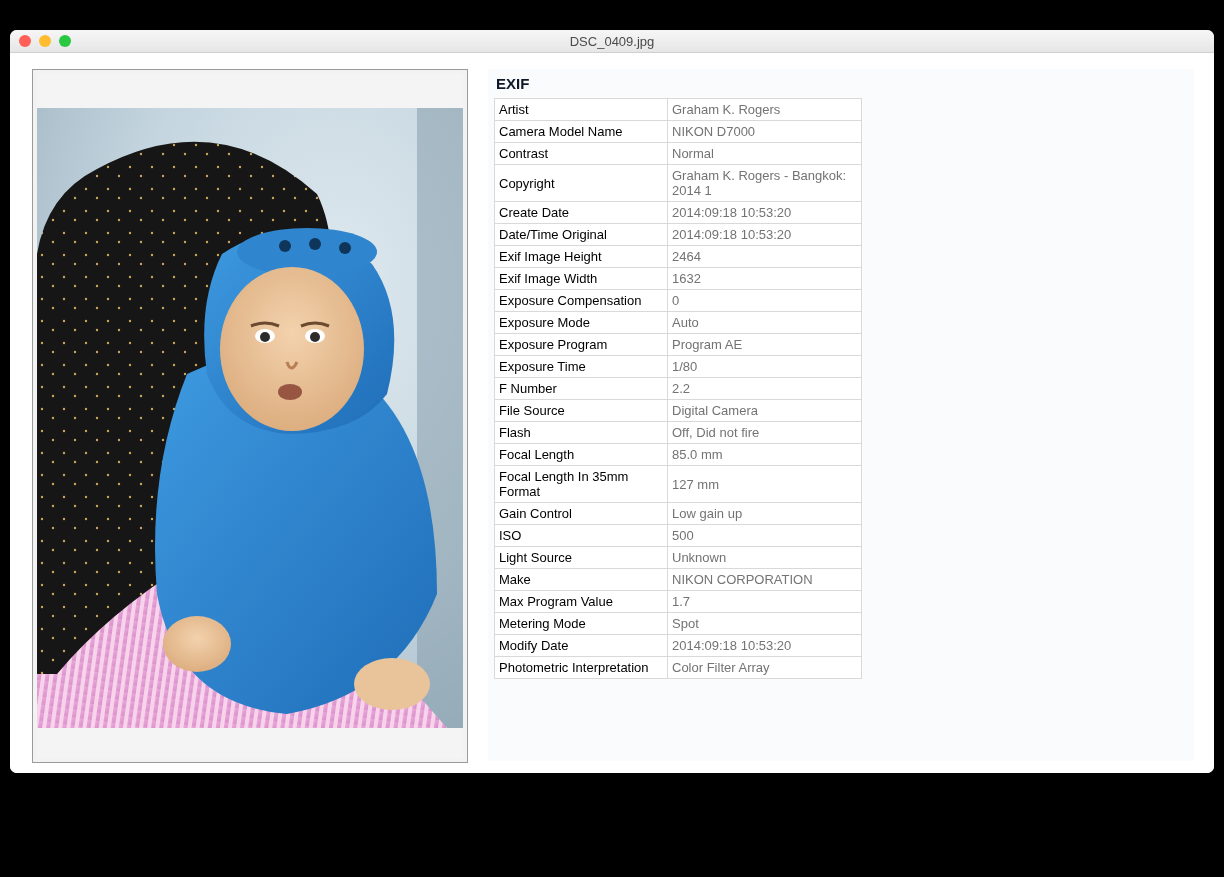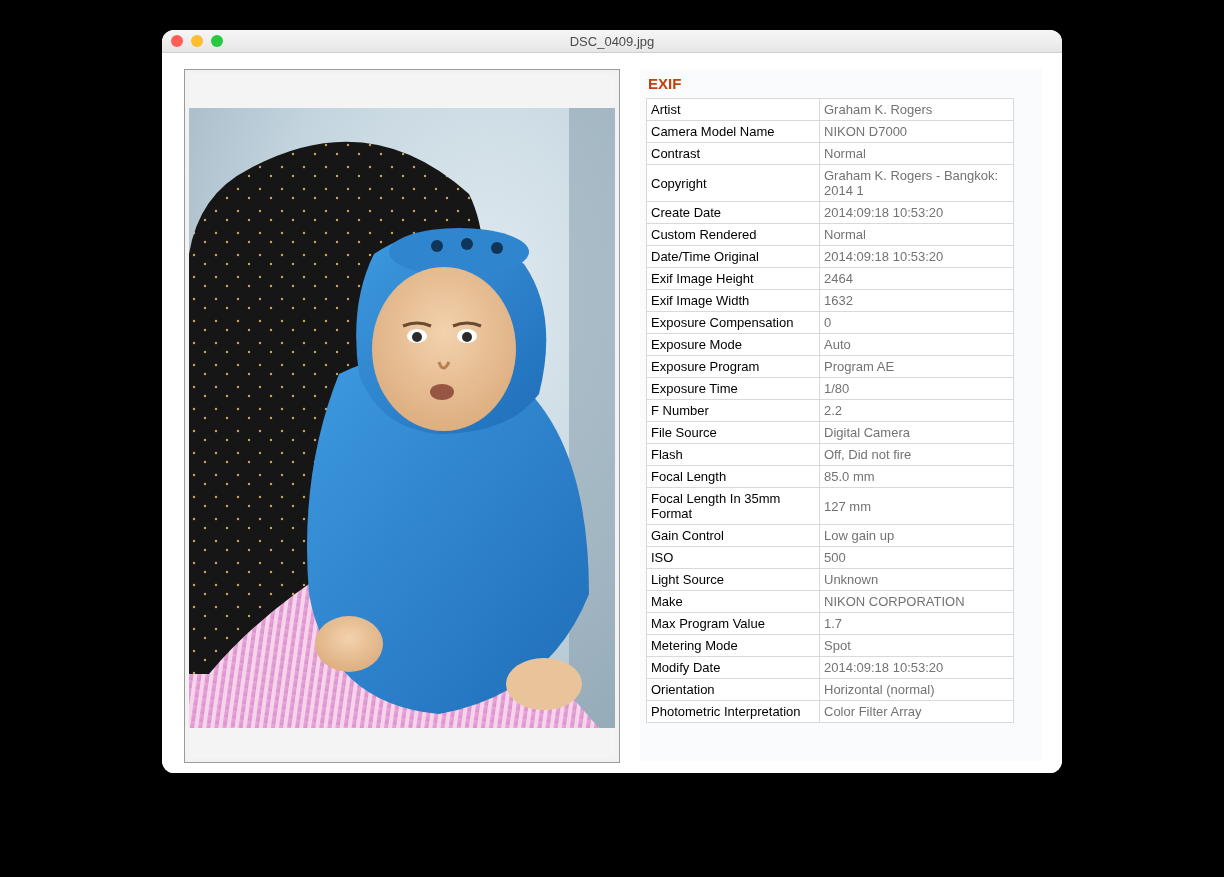--- a/index.html
+++ b/index.html
@@ -6,24 +6,24 @@
   body{
     background:#000;
     font-family:"Helvetica Neue",Helvetica,Arial,sans-serif;
     font-size:13px;
     color:#000;
     display:flex;
     align-items:flex-start;
     justify-content:center;
   }
   .window{
-    width:900px;
+    width:1204px;
     margin-top:30px;
     background:#fff;
-    border-radius:12px;
+    border-radius:7px;
     box-shadow:0 18px 45px rgba(0,0,0,0.55);
     overflow:hidden;
   }
   .titlebar{
     height:22px;
     background:linear-gradient(#f6f6f6,#e6e6e6);
     border-bottom:1px solid #d0d0d0;
     display:flex;
     align-items:center;
     position:relative;
@@ -73,21 +73,21 @@
     box-sizing:border-box;
   }
   .exif-panel{
     flex:1;
     background:#fafbfc;
     padding:4px 6px 0 6px;
     overflow:hidden;
   }
   .exif-heading{
     font-weight:bold;
-    color:#c2410c;
+    color:#0f172a;
     font-size:15px;
     padding:2px 0 6px 2px;
   }
   table.exif{
     width:368px;
     border-collapse:collapse;
     background:#fff;
     font-size:13px;
   }
   table.exif td{
@@ -204,24 +204,20 @@
             </tr>
             <tr>
               <td class="k">Copyright</td>
               <td class="v">Graham K. Rogers - Bangkok: 2014 1</td>
             </tr>
             <tr>
               <td class="k">Create Date</td>
               <td class="v">2014:09:18 10:53:20</td>
             </tr>
             <tr>
-              <td class="k">Custom Rendered</td>
-              <td class="v">Normal</td>
-            </tr>
-            <tr>
               <td class="k">Date/Time Original</td>
               <td class="v">2014:09:18 10:53:20</td>
             </tr>
             <tr>
               <td class="k">Exif Image Height</td>
               <td class="v">2464</td>
             </tr>
             <tr>
               <td class="k">Exif Image Width</td>
               <td class="v">1632</td>
@@ -282,24 +278,20 @@
               <td class="k">Max Program Value</td>
               <td class="v">1.7</td>
             </tr>
             <tr>
               <td class="k">Metering Mode</td>
               <td class="v">Spot</td>
             </tr>
             <tr>
               <td class="k">Modify Date</td>
               <td class="v">2014:09:18 10:53:20</td>
-            </tr>
-            <tr>
-              <td class="k">Orientation</td>
-              <td class="v">Horizontal (normal)</td>
             </tr>
             <tr>
               <td class="k">Photometric Interpretation</td>
               <td class="v">Color Filter Array</td>
             </tr>
           </tbody>
       </table>
     </div>
 
   </div>

